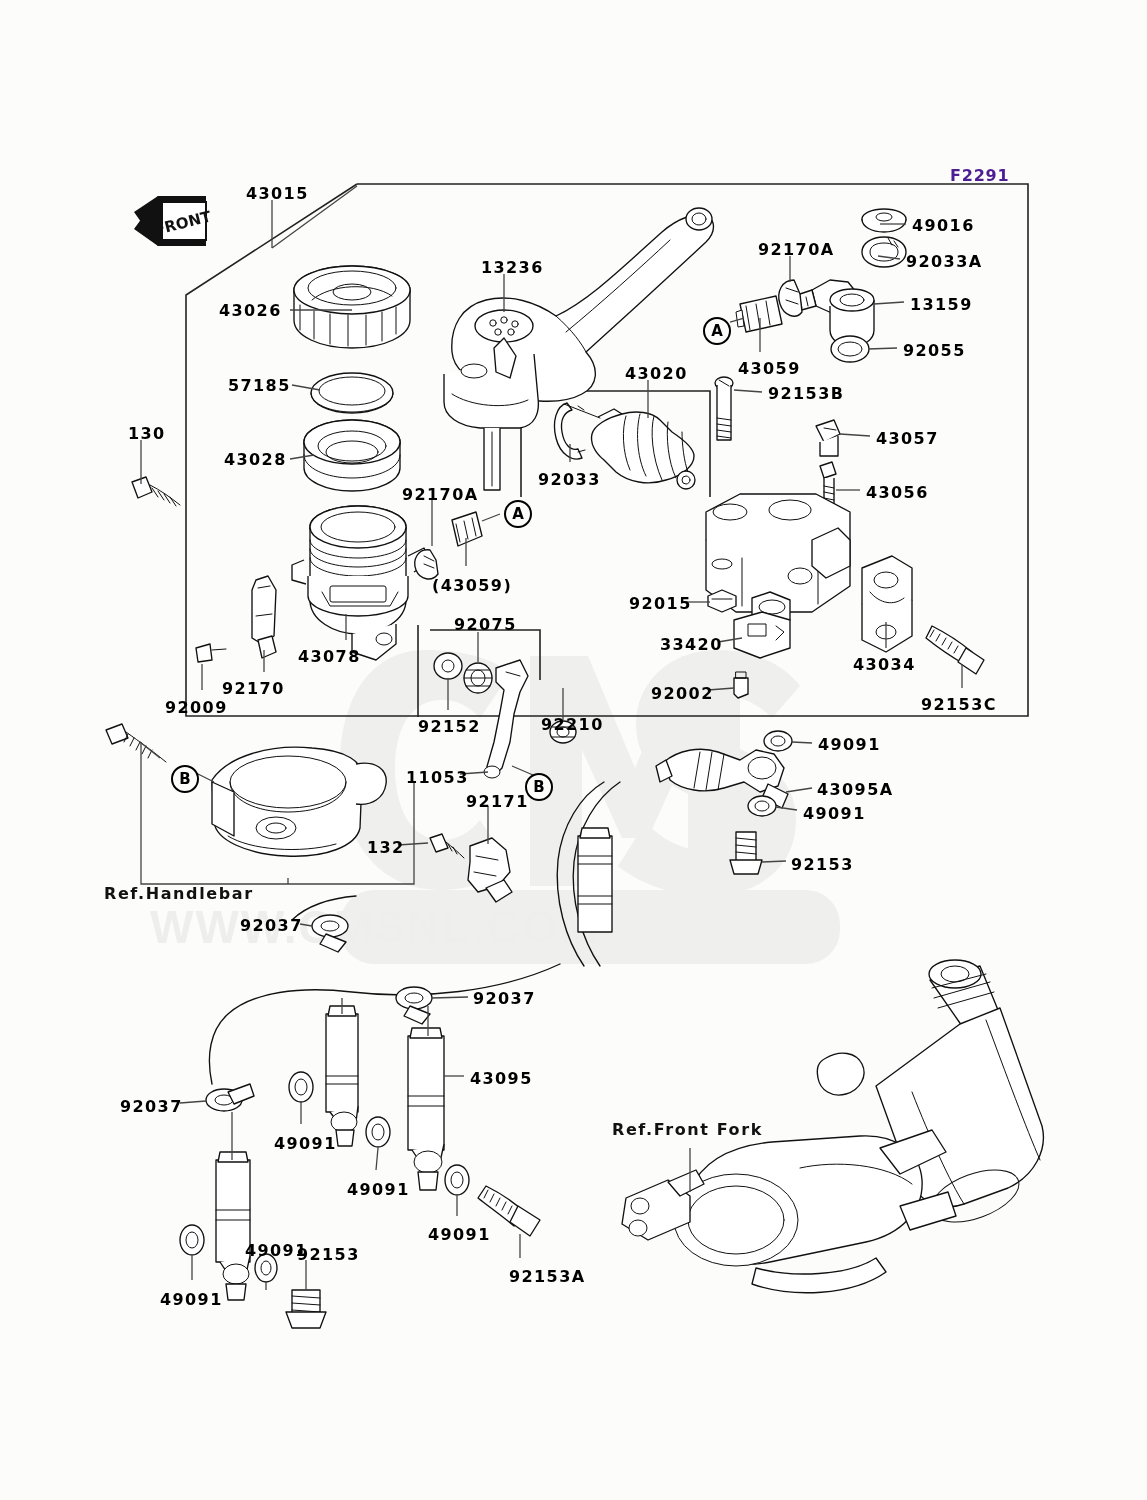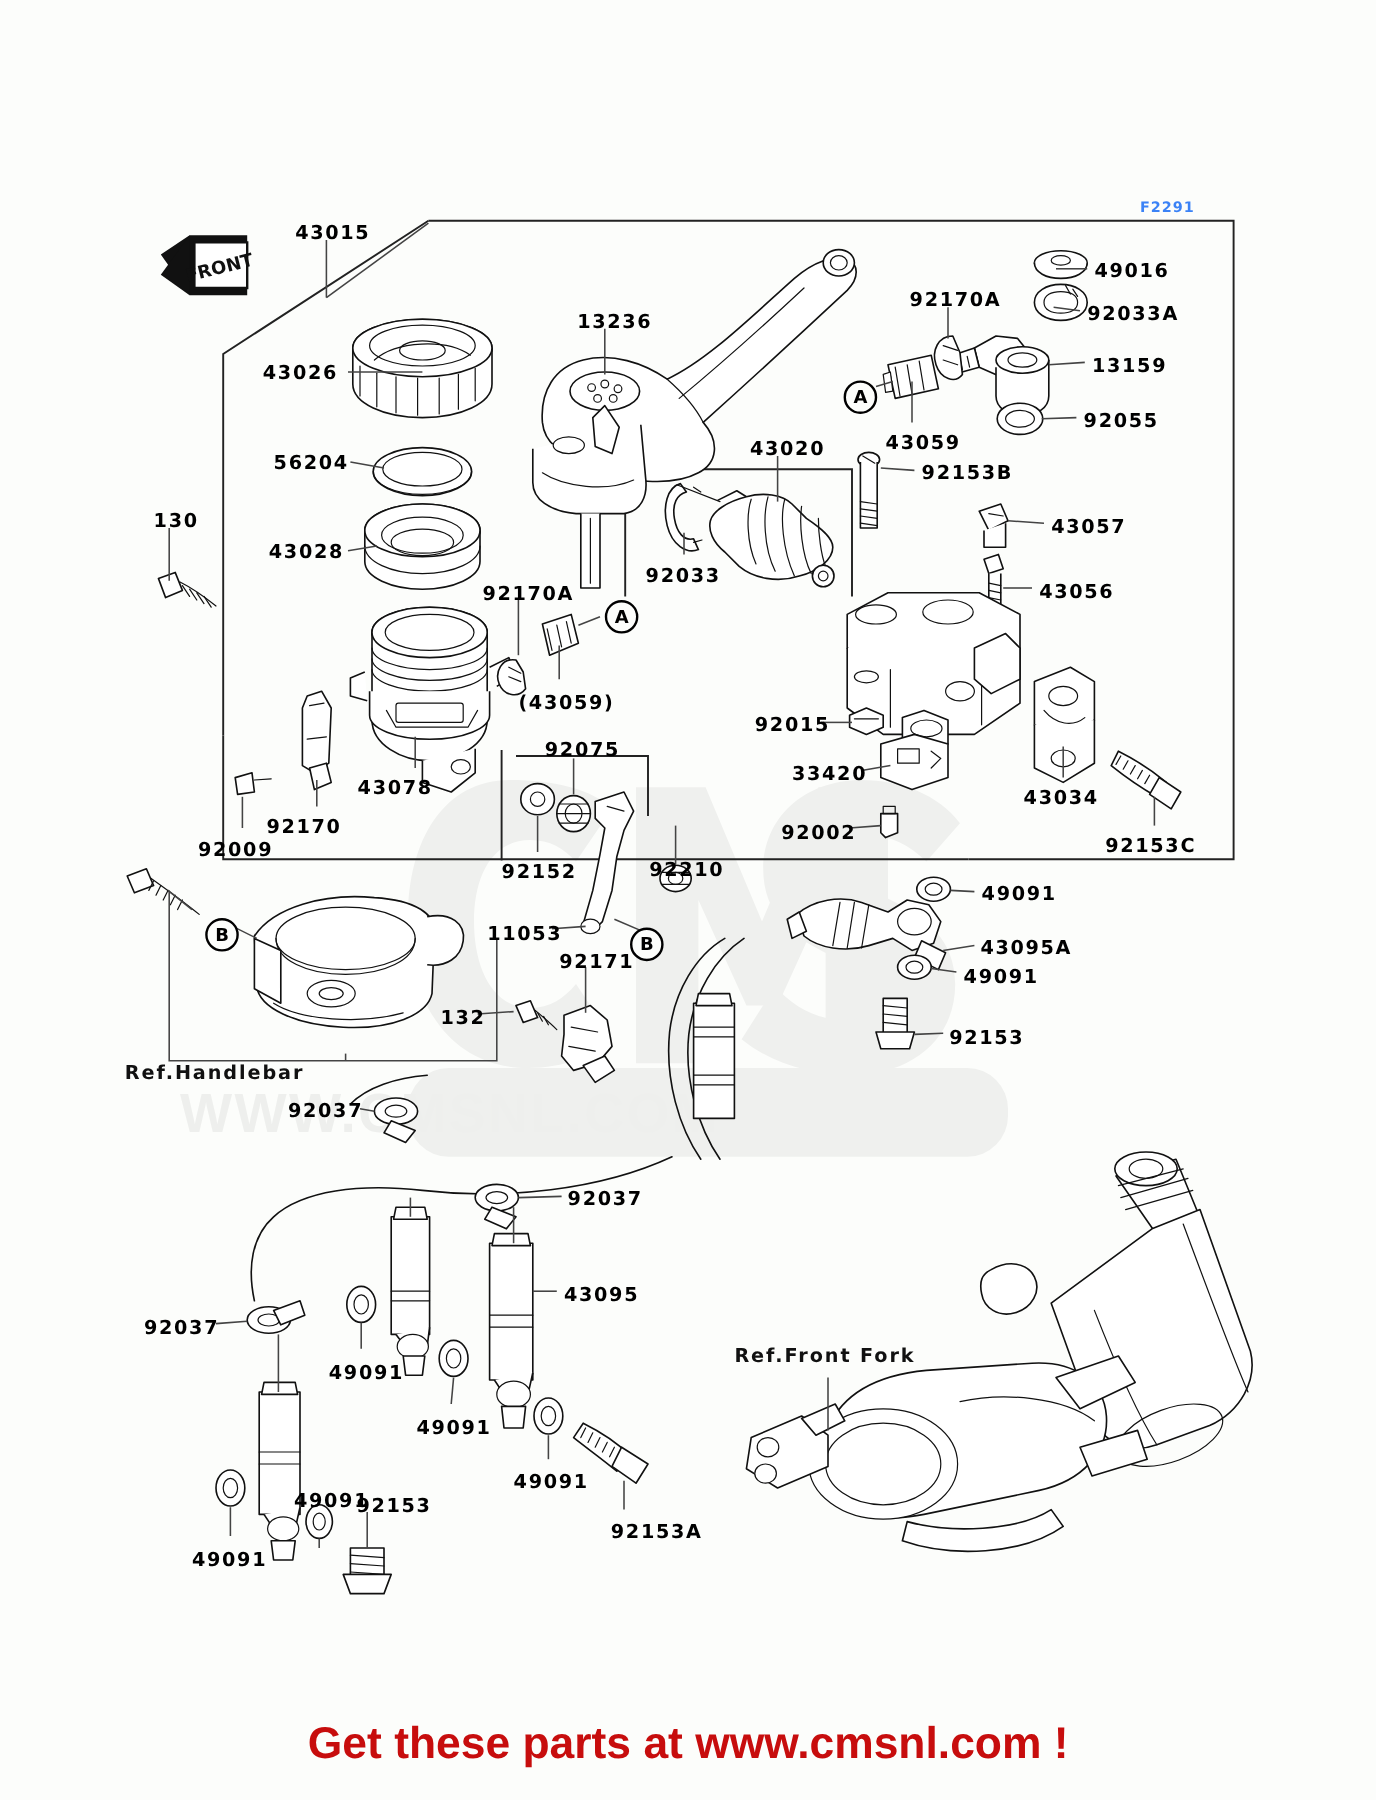--- a/index.html
+++ b/index.html
@@ -41,21 +41,21 @@
   }
   .refl{
     position:absolute;
     font-family:"DejaVu Sans", sans-serif;
     font-size:16px;font-weight:700;color:#111;
     letter-spacing:1.6px;white-space:nowrap;
   }
   .figcode{
     position:absolute;
     font-family:"DejaVu Sans", sans-serif;
-    font-size:12px;font-weight:700;color:#3b82f6;
+    font-size:16px;font-weight:700;color:#4c1d95;
     letter-spacing:0.8px;white-space:nowrap;
   }
   
   .circ{
     position:absolute;width:28px;height:28px;border:2px solid #000;
     border-radius:50%;box-sizing:border-box;
     font-family:"DejaVu Sans", sans-serif;
     font-size:15px;font-weight:700;color:#000;
     display:flex;align-items:center;justify-content:center;
     background:#fcfdfb;
@@ -711,21 +711,21 @@
       <line x1="186" y1="768" x2="214" y2="782"></line>
       <line x1="160" y1="758" x2="140" y2="742"></line>
       <line x1="540" y1="778" x2="512" y2="766"></line>
     </g>
 
   </svg>
 
   <div id="pn-layer">
       <div class="pn" style="left: 246px; top: 186px;">43015</div>
       <div class="pn" style="left: 219px; top: 303px;">43026</div>
-      <div class="pn" style="left: 228px; top: 378px;">56204</div>
+      <div class="pn" style="left: 228px; top: 378px;">57185</div>
       <div class="pn" style="left: 224px; top: 452px; text-align: right;">43028</div>
       <div class="pn" style="left: 128px; top: 426px;">130</div>
       <div class="pn" style="left: 481px; top: 260px;">13236</div>
       <div class="pn" style="left: 625px; top: 366px;">43020</div>
       <div class="pn" style="left: 538px; top: 472px;">92033</div>
       <div class="pn" style="left: 402px; top: 487px;">92170A</div>
       <div class="pn" style="left: 432px; top: 578px;">(43059)</div>
       <div class="pn" style="left: 298px; top: 649px;">43078</div>
       <div class="pn" style="left: 222px; top: 681px;">92170</div>
       <div class="pn" style="left: 165px; top: 700px;">92009</div>
@@ -768,15 +768,14 @@
   <div id="mk-layer">
       <div class="circ" style="left: 504px; top: 500px;">A</div>
       <div class="circ" style="left: 703px; top: 317px;">A</div>
       <div class="circ" style="left: 171px; top: 765px;">B</div>
       <div class="circ" style="left: 525px; top: 773px;">B</div>
     </div>
 
   <div class="refl" style="left:104px;top:884px;">Ref.Handlebar</div>
   <div class="refl" style="left:612px;top:1120px;">Ref.Front Fork</div>
 
-  <div class="footer">Get these parts at www.cmsnl.com !</div>
 
 </div>
 
 </body></html>

